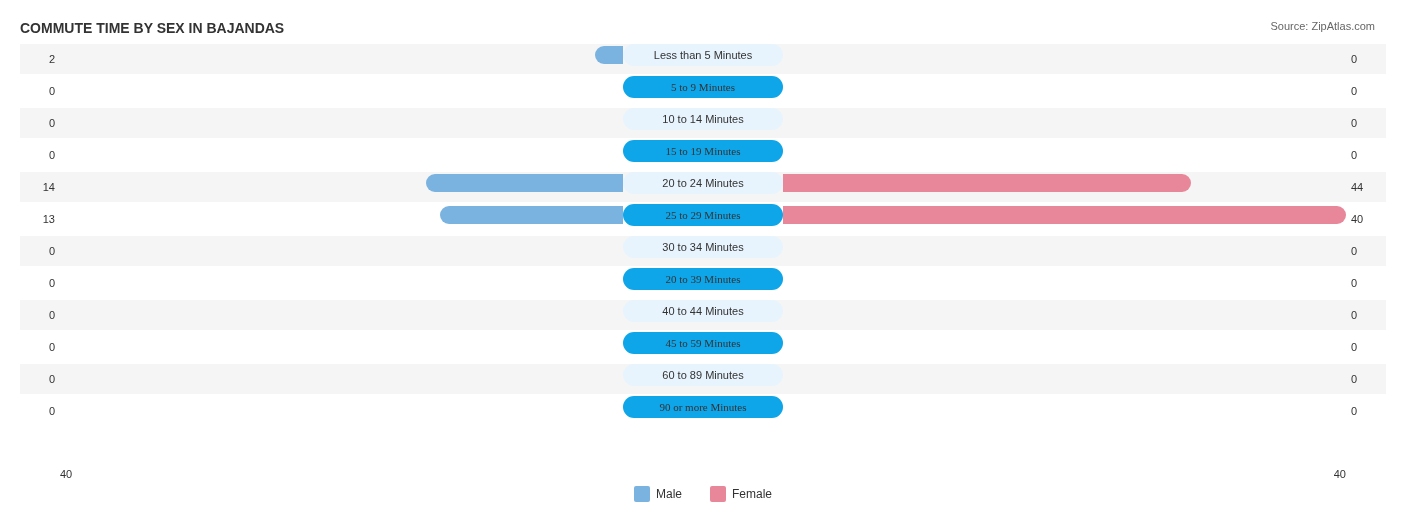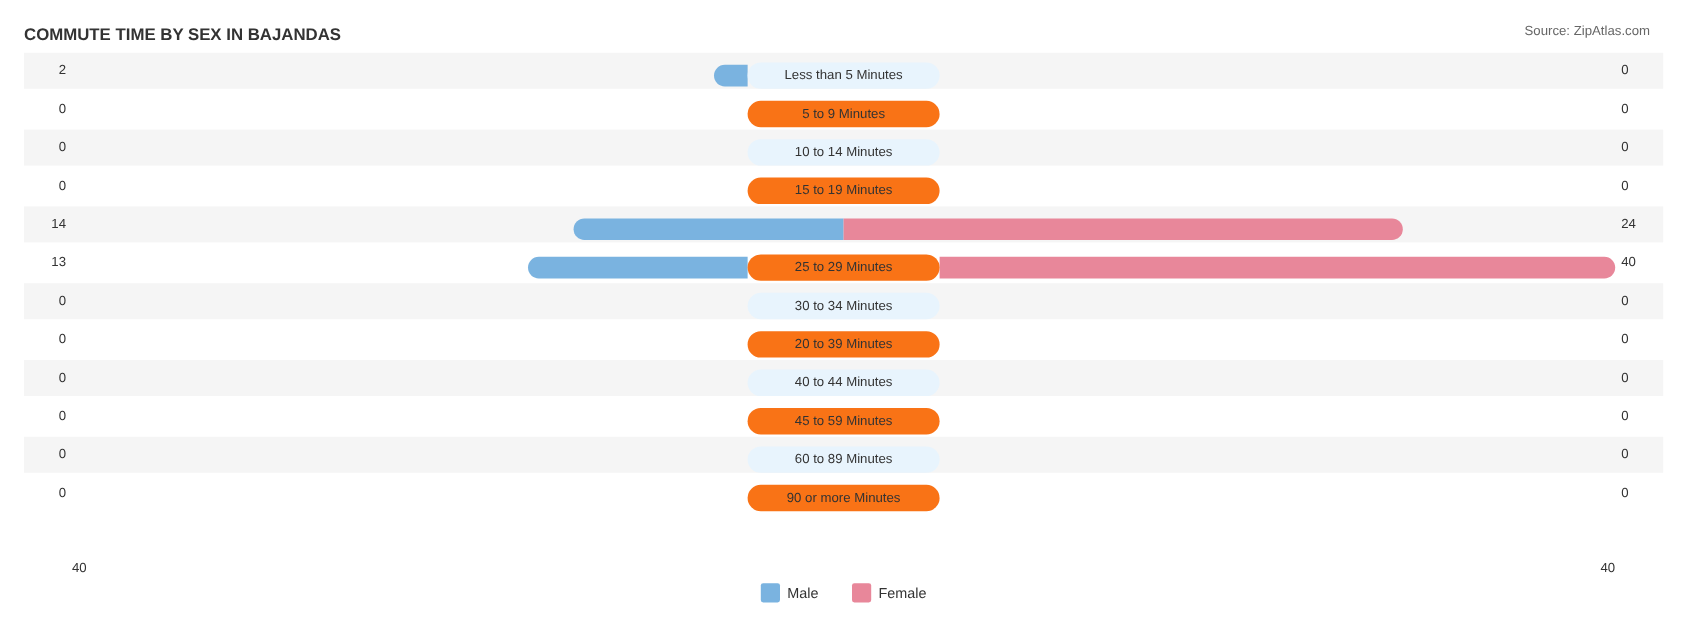--- a/index.html
+++ b/index.html
@@ -52,21 +52,21 @@
       width: 40px;
       text-align: right;
       font-size: 11px;
       color: #333;
       padding-right: 5px;
       flex-shrink: 0;
     }
     .bar-center {
       flex: 1;
       display: flex;
-      align-items: flex-end;
+      align-items: flex-start;
       justify-content: center;
       position: relative;
       height: 100%;
     }
     .bar-pair {
       display: flex;
       align-items: center;
       width: 100%;
       height: 22px;
       position: relative;
@@ -108,21 +108,22 @@
       z-index: 2;
       flex-shrink: 0;
       text-align: center;
       height: 22px;
       display: flex;
       align-items: center;
       min-width: 160px;
       justify-content: center;
     }
     .label-center-pink-tint {
-      background: #f97316;
+      background: #0ea5e9;
+      font-family: Liberation Serif, serif;
     }
     .bar-right-value {
       width: 40px;
       text-align: left;
       font-size: 11px;
       color: #333;
       padding-left: 5px;
       flex-shrink: 0;
     }
     .legend {
@@ -228,26 +229,27 @@
         </div>
         <div class="bar-right-value">0</div>
       </div>
       <div class="row row-bg-light">
         <div class="bar-left-value">14</div>
         <div class="bar-center">
           <div class="bar-pair">
             <div class="left-bar-container">
               <div class="bar-blue" style="width: 35%;"></div>
             </div>
+            <div class="label-center">20 to 24 Minutes</div>
             <div class="right-bar-container">
               <div class="bar-pink" style="width: 72.5%;"></div>
             </div>
           </div>
         </div>
-        <div class="bar-right-value">24</div>
+        <div class="bar-right-value">44</div>
       </div>
       <div class="row row-bg-white">
         <div class="bar-left-value">13</div>
         <div class="bar-center">
           <div class="bar-pair">
             <div class="left-bar-container">
               <div class="bar-blue" style="width: 32.5%;"></div>
             </div>
             <div class="label-center label-center-pink-tint">25 to 29 Minutes</div>
             <div class="right-bar-container">

